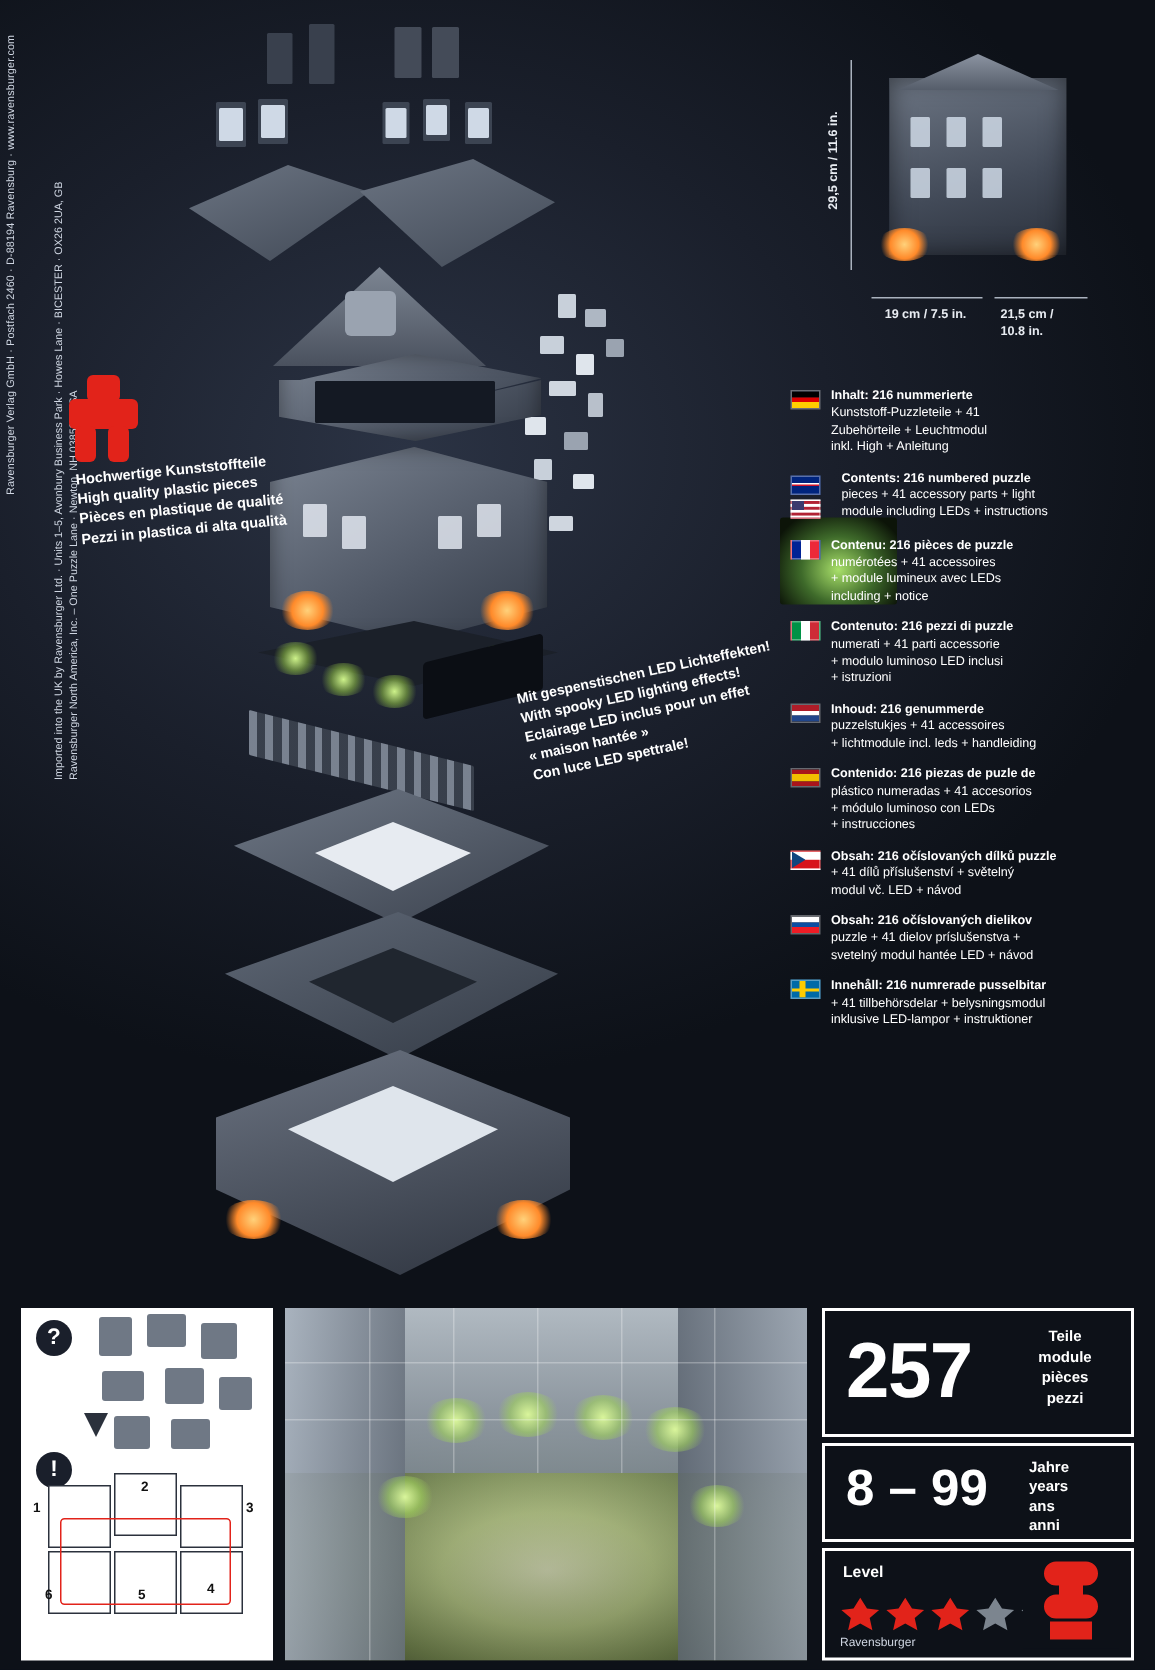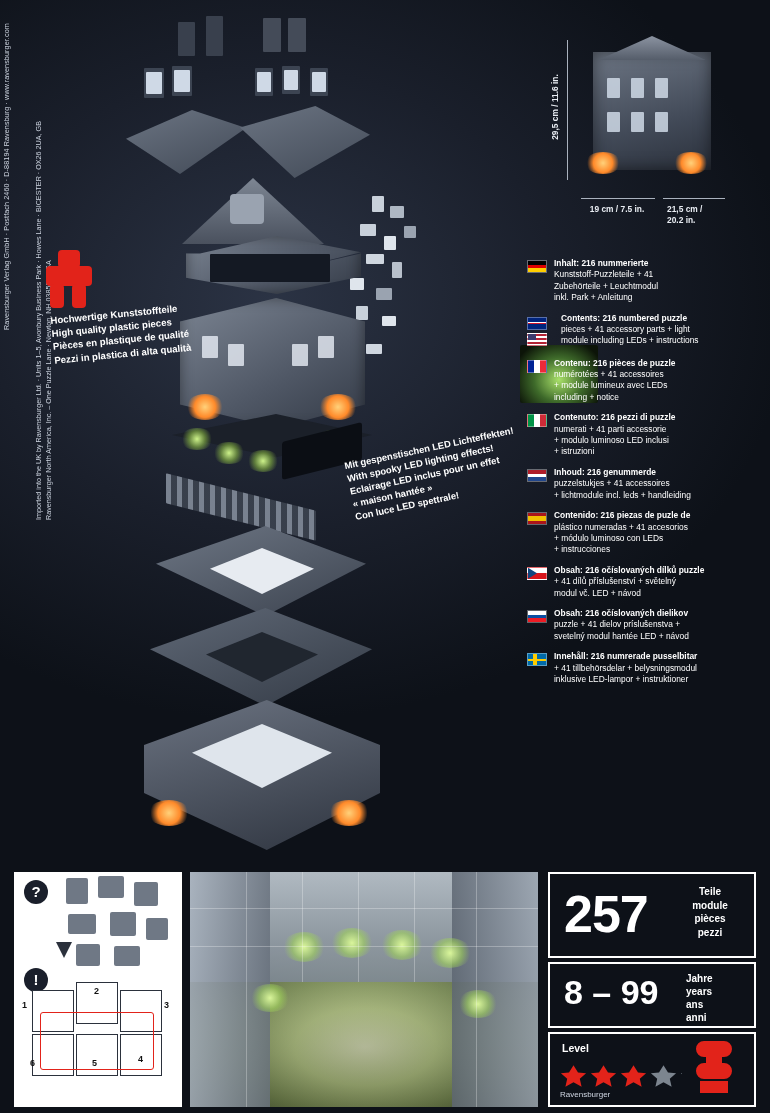--- a/index.html
+++ b/index.html
@@ -232,36 +232,36 @@
     <div class="fire" style="left:40px;top:122px;width:36px;height:22px;"></div>
     <div class="fire" style="left:128px;top:122px;width:36px;height:22px;"></div>
 
     <div class="vline" style="left:22px;top:10px;height:140px;"></div>
     <div class="hline" style="left:36px;top:168px;width:74px;"></div>
     <div class="hline" style="left:118px;top:168px;width:62px;"></div>
 
     <div class="dimlabel" style="left:-38px;top:72px;width:96px;transform:rotate(-90deg);text-align:center;">29,5 cm / 11.6 in.</div>
     <div class="dimlabel" style="left:26px;top:174px;width:92px;text-align:center;">19 cm / 7.5 in.</div>
     <div class="dimlabel" style="left:122px;top:174px;width:70px;">21,5 cm /</div>
-    <div class="dimlabel" style="left:122px;top:185px;width:70px;">20.2 in.</div>
+    <div class="dimlabel" style="left:122px;top:185px;width:70px;">10.8 in.</div>
   </div>
 
   <div class="langs">
 
     <div class="lang">
       <div class="flag">
         <div style="top:0;height:33.3%;background:#000;"></div>
         <div style="top:33.3%;height:33.3%;background:#dd0000;"></div>
         <div style="top:66.6%;height:33.4%;background:#ffce00;"></div>
       </div>
       <div class="ltext">
         <div style="font-weight:bold;">Inhalt: 216 nummerierte</div>
         <div>Kunststoff-Puzzleteile + 41</div>
         <div>Zubehörteile + Leuchtmodul</div>
-        <div>inkl. Park + Anleitung</div>
+        <div>inkl. High + Anleitung</div>
       </div>
     </div>
 
     <div class="lang">
       <div class="flagstack">
         <div class="flag" style="background:#00247d;">
           <div style="top:40%;height:20%;background:#fff;"></div>
           <div style="top:45%;height:10%;background:#cf142b;"></div>
         </div>
         <div class="flag" style="background:repeating-linear-gradient(180deg,#b22234 0 2px,#fff 2px 4px);">

